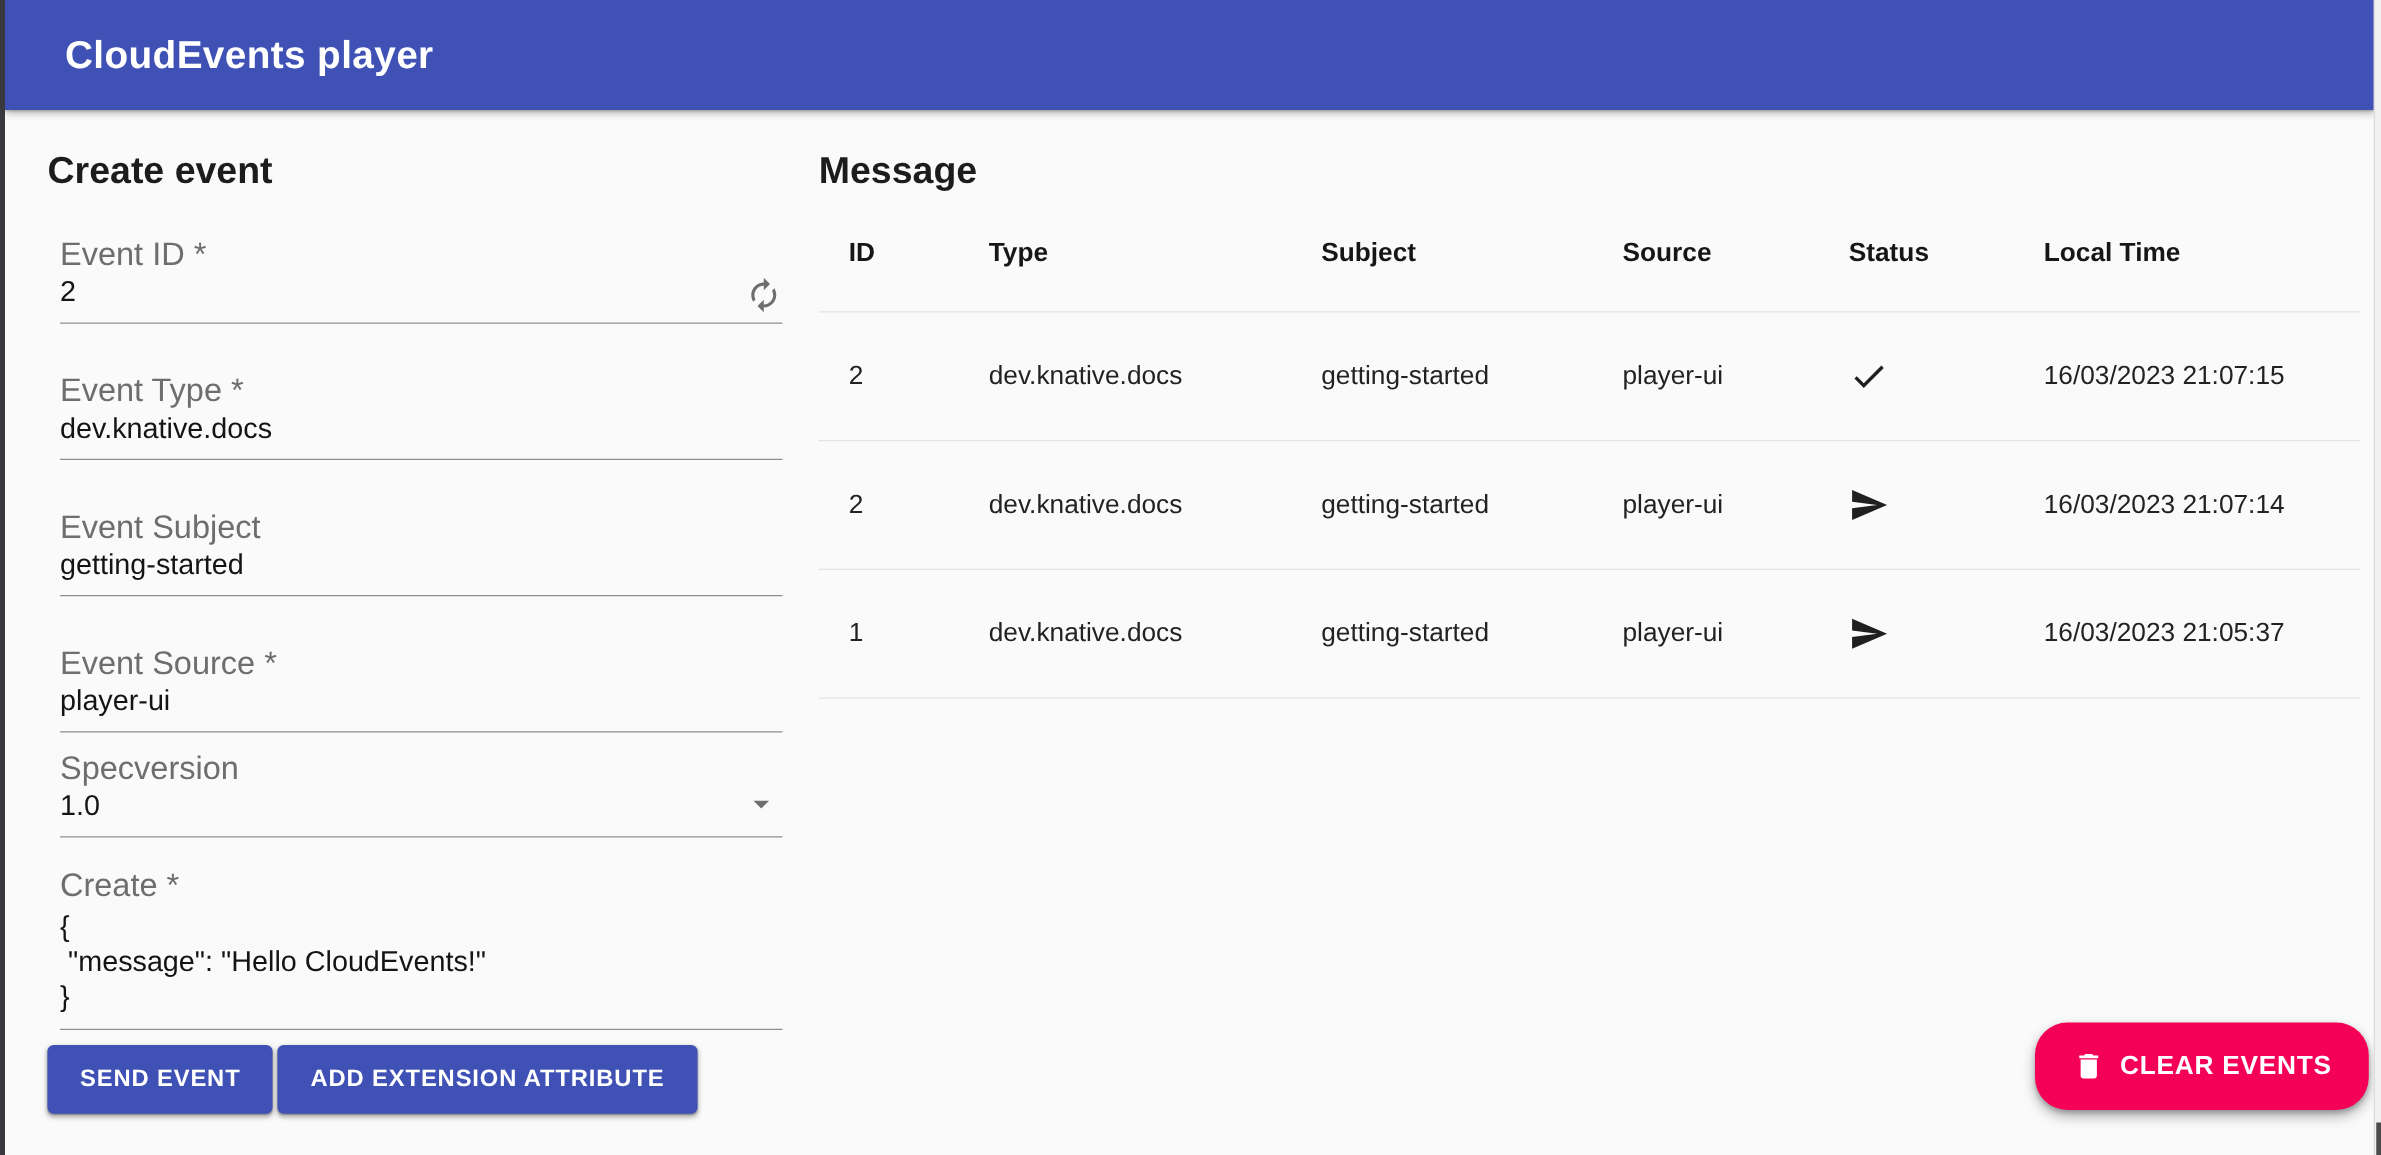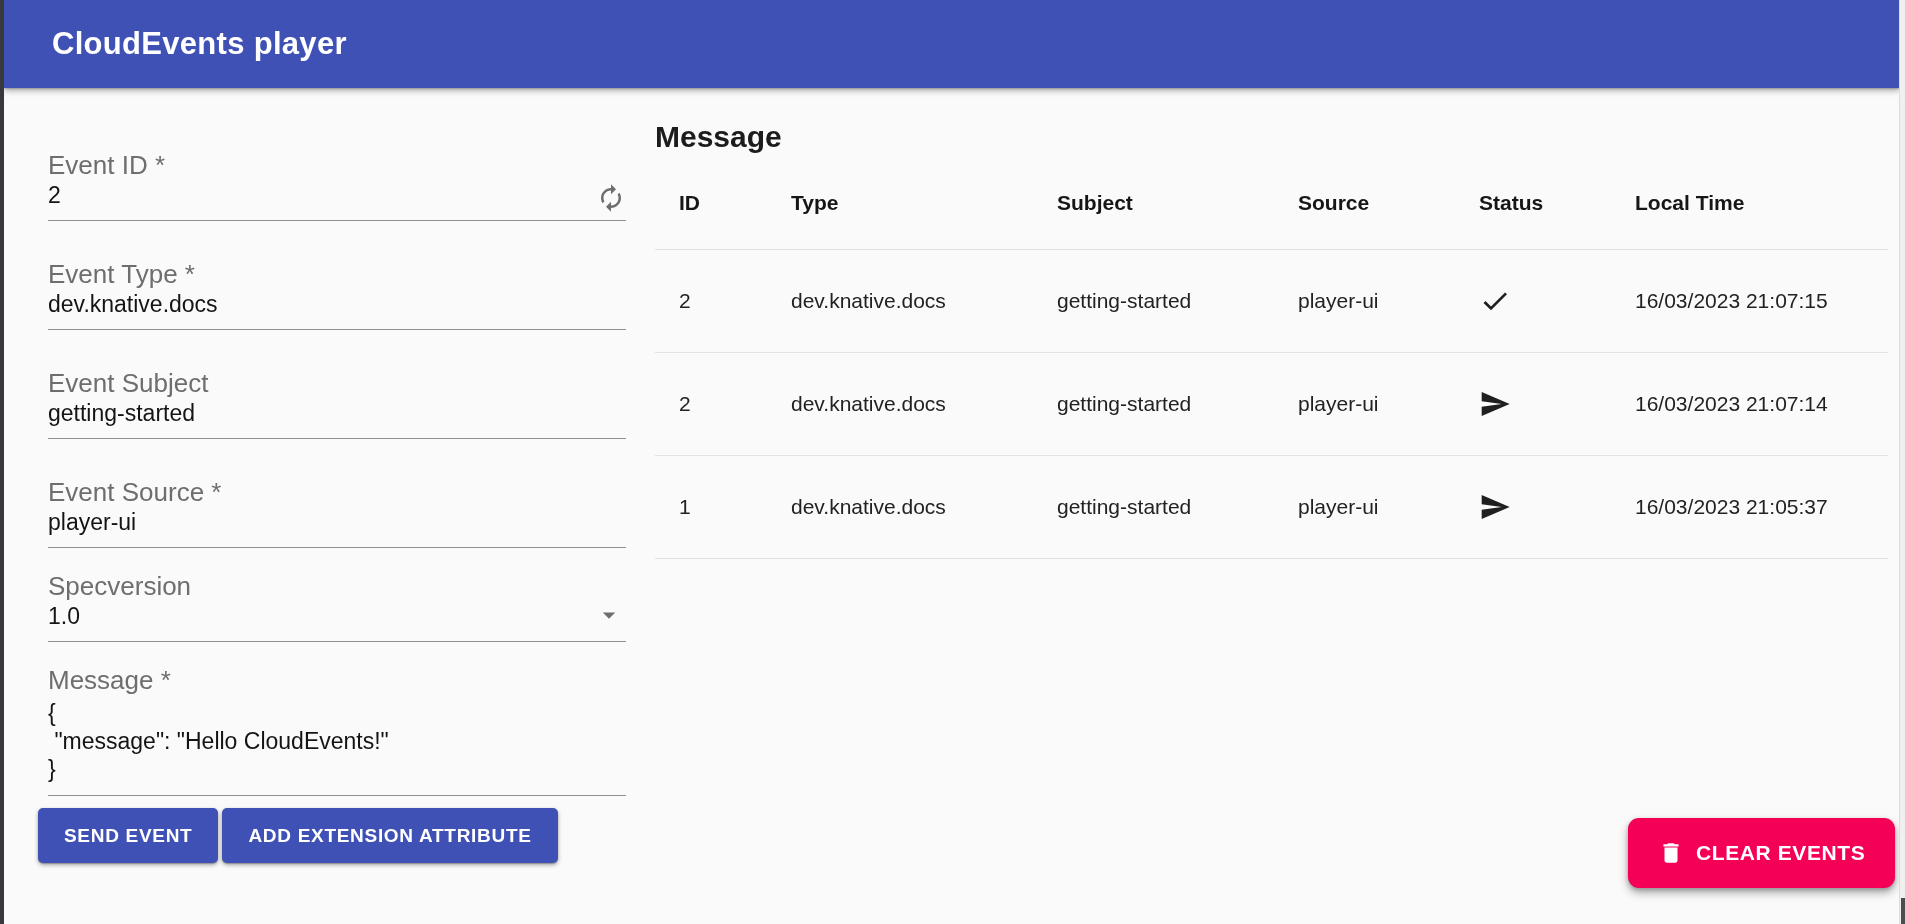--- a/index.html
+++ b/index.html
@@ -47,21 +47,21 @@
   
   .create-panel { position: absolute; left: 38px; top: 118px; width: 588px; }
   .fields { margin: 36px 0 0 10px; }
   .field { position: relative; margin-bottom: 42px; }
   .field-label { font-size: 26px; line-height: 22px; color: #6e6e6e; }
   .field-value {
     font-size: 23px; line-height: 30px; color: #141414;
     padding: 4px 0 10px; border-bottom: 1px solid #8f8f8f;
     cursor: text;
   }
-  .field.gap-sm { margin-bottom: 27px; }
+  .field.gap-sm { margin-bottom: 17px; }
   .field.gap-md { margin-bottom: 27px; }
   .field.gap-none { margin-bottom: 0; }
   .field-value.multiline { line-height: 28px; padding: 8px 0 12px; white-space: pre-wrap; }
   .adorn { position: absolute; right: 0; bottom: 8px; width: 30px; height: 30px; cursor: pointer; }
   .adorn.caret { right: 2px; bottom: 12px; }
 
   .actions { display: flex; gap: 4px; margin-top: 12px; }
   .btn {
     background: #3f51b5; color: #fff; border: none; border-radius: 5px;
     height: 55px; padding: 0 26px;
@@ -82,40 +82,41 @@
     font-size: 21px; color: #222; gap: 36px;
   }
   .grid-row.thead { height: 94px; font-weight: 700; color: #161616; margin-top: 0; }
   .grid-row.trow { height: 103px; }
   .cell-icon { display: flex; align-items: center; }
   .cell-icon.msg { padding-left: 32px; }
 
   
   .fab {
     position: absolute; left: 1628px; top: 818px; height: 70px;
-    border-radius: 11px; border: none;
+    border-radius: 26px; border: none;
     background: #f50057; color: #ffffff;
     display: flex; align-items: center; gap: 12px;
     padding: 0 30px;
     font-family: "Liberation Sans", sans-serif;
     font-size: 21px; font-weight: 700; letter-spacing: 0.6px;
     box-shadow: 0 5px 10px rgba(0,0,0,0.3), 0 2px 4px rgba(0,0,0,0.2);
     cursor: pointer;
   }
 </style>
 </head>
 <body>
 
 <div class="edge-left"></div>
 
 <header class="appbar">
   <h1>CloudEvents player</h1>
 </header>
 
 <section class="create-panel">
+  <h2 class="section-heading">Create event</h2>
 
   <div class="fields">
 
     <div class="field">
       <div class="field-label">Event ID *</div>
       <div class="field-value">2</div>
       <svg class="adorn" viewBox="0 0 24 24">
         <path fill="#6e6e6e" d="M12 6v3l4-4-4-4v3c-4.42 0-8 3.58-8 8 0 1.57.46 3.03 1.24 4.26L6.7 14.8c-.45-.83-.7-1.79-.7-2.8 0-3.31 2.69-6 6-6zm6.76 1.74L17.3 9.2c.44.84.7 1.79.7 2.8 0 3.31-2.69 6-6 6v-3l-4 4 4 4v-3c4.42 0 8-3.58 8-8 0-1.57-.46-3.03-1.24-4.26z"></path>
       </svg>
     </div>
@@ -137,21 +138,21 @@
 
     <div class="field gap-md">
       <div class="field-label">Specversion</div>
       <div class="field-value">1.0</div>
       <svg class="adorn caret" viewBox="0 0 24 24">
         <path fill="#6e6e6e" d="M7 10l5 5 5-5z"></path>
       </svg>
     </div>
 
     <div class="field gap-none">
-      <div class="field-label">Message *</div>
+      <div class="field-label">Create *</div>
       <div class="field-value multiline">{
  "message": "Hello CloudEvents!"
 }</div>
     </div>
 
   </div>
 
   <div class="actions">
     <button class="btn">SEND EVENT</button>
     <button class="btn">ADD EXTENSION ATTRIBUTE</button>

